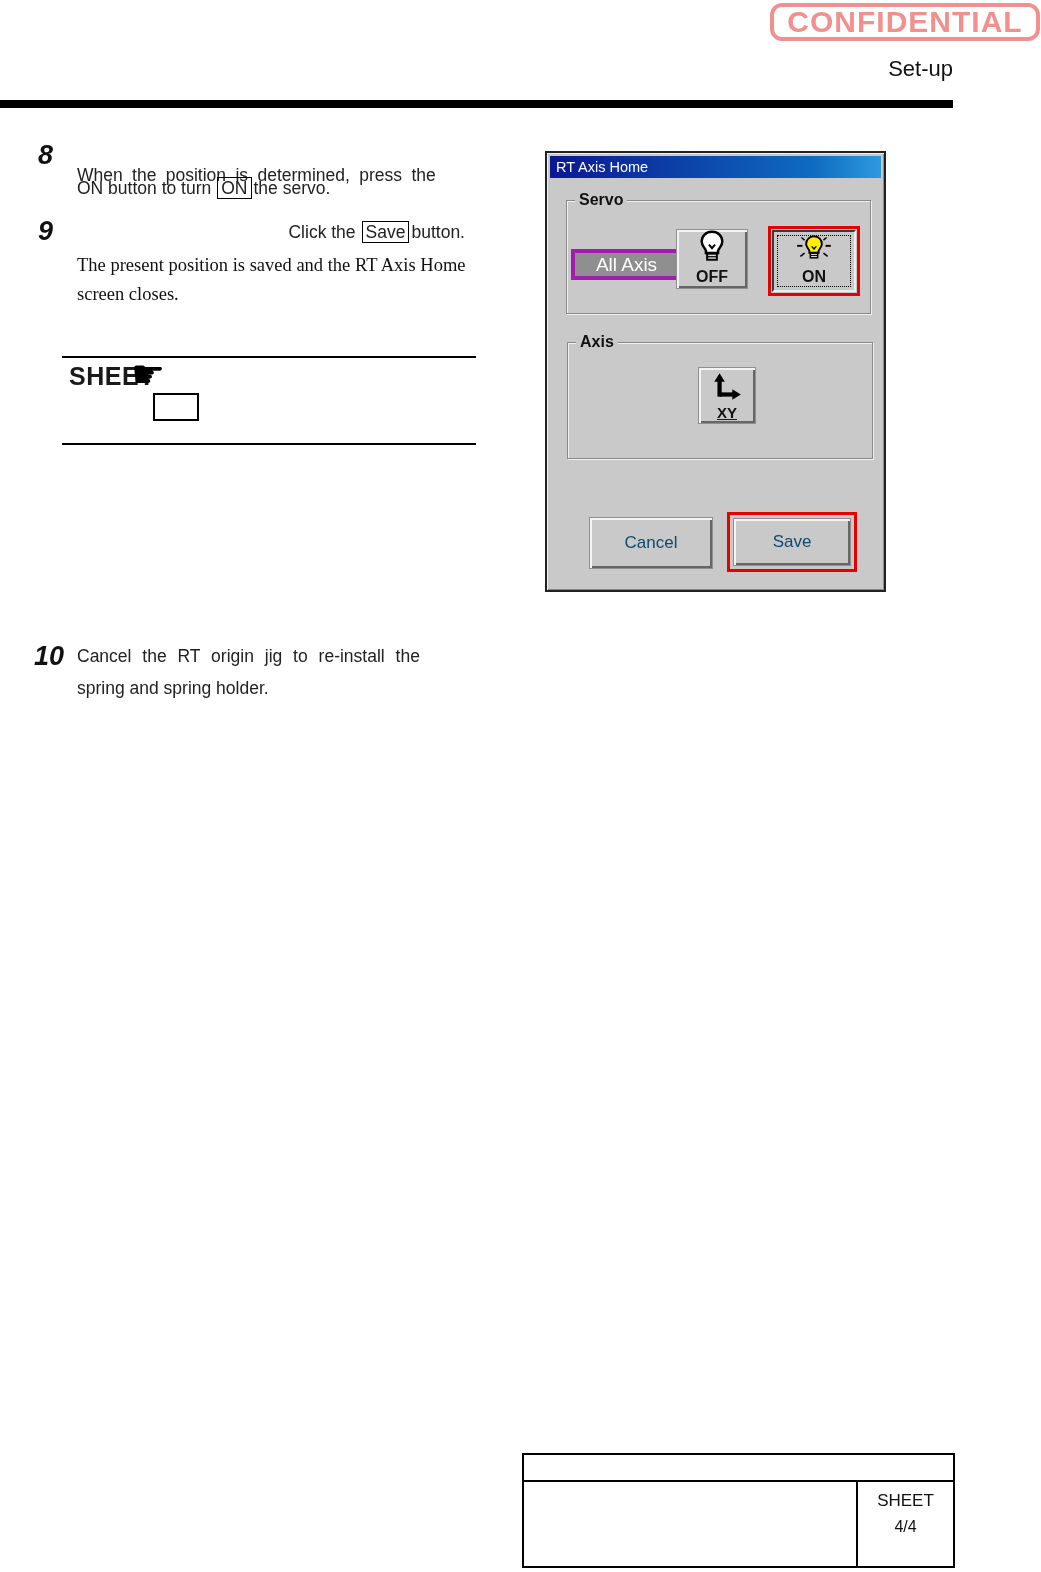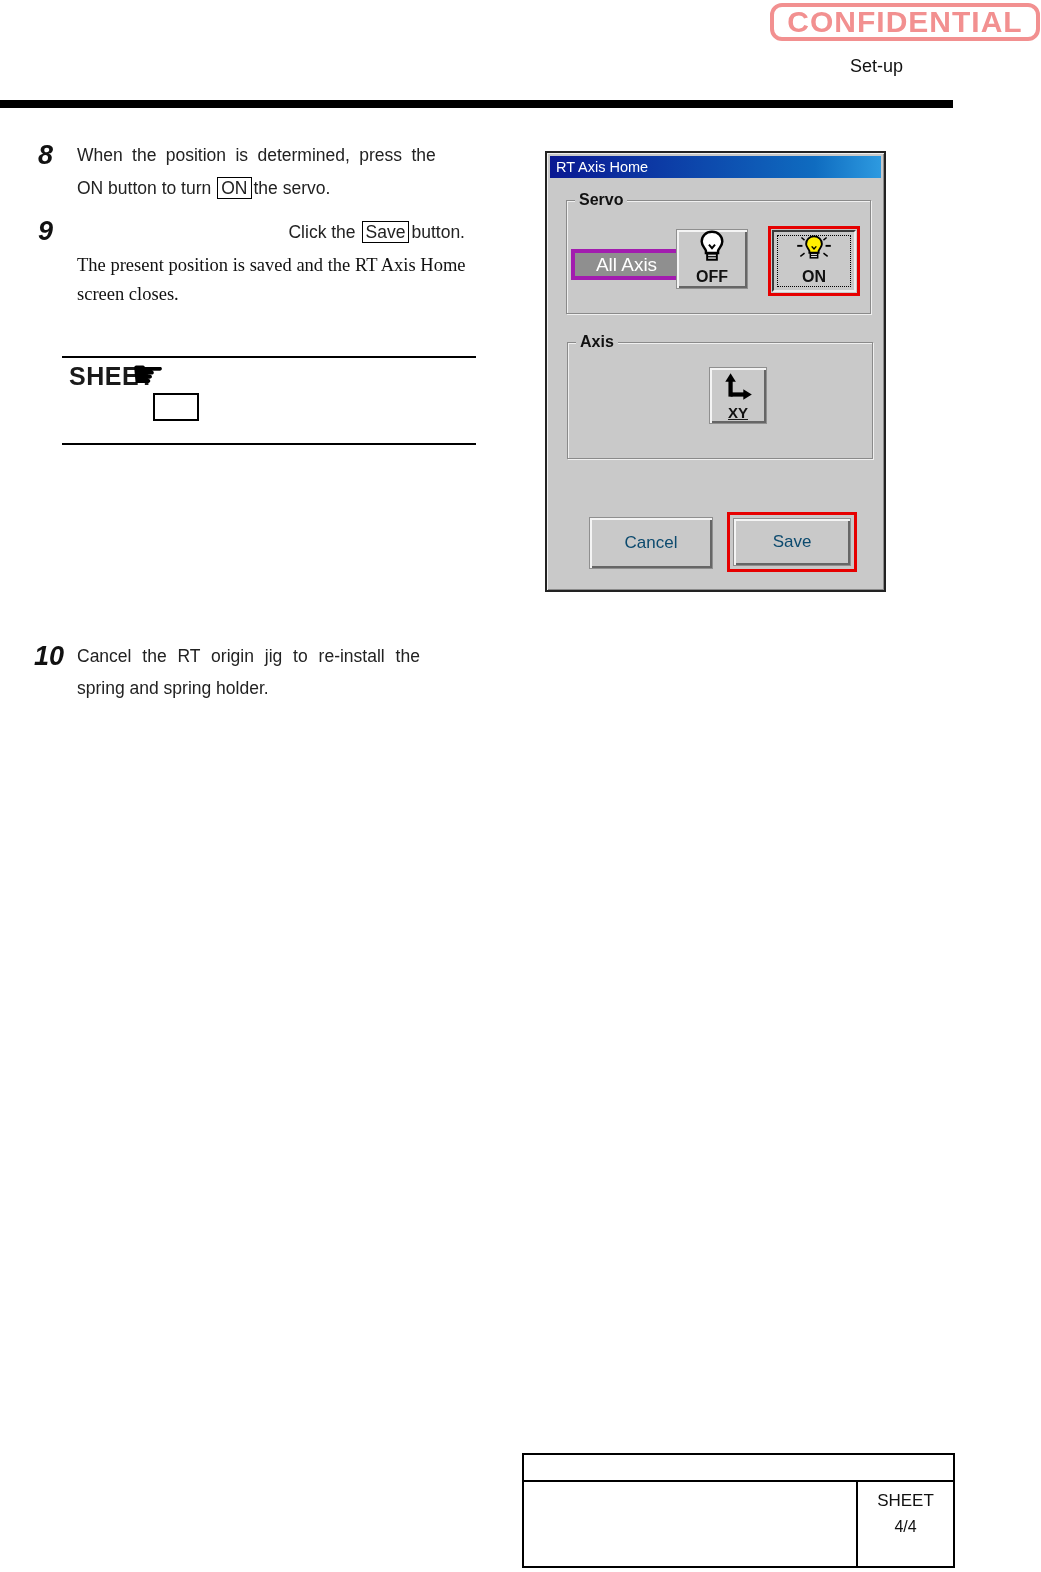--- a/index.html
+++ b/index.html
@@ -4,29 +4,29 @@
 <style>
   html,body{margin:0;padding:0;background:#fff;}
   .page{position:relative;width:1041px;height:1572px;background:#ffffff;
         font-family:"Liberation Sans",sans-serif;color:#1a1a1a;overflow:hidden;}
 
   
   .stamp{position:absolute;left:770px;top:3px;width:262px;height:30px;
          border:4px solid #f29090;border-radius:12px;color:#f29090;
          font-size:30px;font-weight:bold;letter-spacing:1px;text-align:center;
          line-height:30px;font-family:"Liberation Sans",sans-serif;}
-  .setup-label{position:absolute;left:850px;top:56px;width:103px;
-         font-size:18px;color:#111;}
+  .setup-label{position:absolute;left:850px;top:56px;width:103px;text-align:right;
+         font-size:22px;color:#111;}
   .header-rule{position:absolute;left:0;top:100px;width:953px;height:8px;background:#000;}
 
   
   .step-num{position:absolute;left:38px;font-size:27px;font-weight:bold;font-style:italic;
             font-family:"Liberation Sans",sans-serif;color:#111;}
   .step-line{position:absolute;left:77px;width:392px;font-size:17.5px;color:#222;}
-  .justify{word-spacing:4.5px;}
+  .justify{word-spacing:4.5px;margin-top:20px;}
   .justify-wide{word-spacing:6px;}
   .boxed-word{display:inline-block;border:1px solid #000;padding:0 3px;margin:0 2px;line-height:1.15;}
   .serif-note{position:absolute;left:77px;width:400px;font-family:"Liberation Serif",serif;
               font-size:18.5px;color:#111;}
 
   
   .point-rule{position:absolute;left:62px;width:414px;height:2px;background:#000;}
   .point-label{position:absolute;left:69px;top:362px;font-size:25px;font-weight:bold;
                letter-spacing:0.5px;color:#1a1a1a;}
   .point-hand{position:absolute;left:131px;top:352px;font-size:38px;color:#000;
@@ -55,21 +55,21 @@
   .btn-off{position:absolute;left:129px;top:76px;width:72px;height:60px;padding-bottom:3px;}
   .btn-label{font-size:16px;font-weight:bold;color:#111;line-height:17px;}
   .red-wrap{position:absolute;border:3px solid #e60000;box-sizing:border-box;}
   .on-wrap{left:221px;top:73px;width:92px;height:70px;padding:1px;}
   .btn-on{width:100%;height:100%;background:#c9c9c9;
           border-top:2px solid #3a3a3a;border-left:2px solid #3a3a3a;
           border-right:2px solid #ededed;border-bottom:2px solid #ededed;
           box-sizing:border-box;display:flex;align-items:center;justify-content:center;cursor:pointer;}
   .on-focus{width:92%;height:88%;border:1px dotted #000;display:flex;flex-direction:column;
             align-items:center;justify-content:flex-end;padding-bottom:1px;box-sizing:border-box;}
-  .btn-xy{position:absolute;left:162px;top:214px;width:58px;height:57px;padding-bottom:2px;text-decoration:underline;}
+  .btn-xy{position:absolute;left:151px;top:214px;width:58px;height:57px;padding-bottom:2px;text-decoration:underline;}
   .btn-cancel{position:absolute;left:42px;top:364px;width:124px;height:52px;
               justify-content:center;}
   .save-wrap{left:180px;top:359px;width:130px;height:60px;padding:3px;}
   .btn-save{width:100%;height:100%;justify-content:center;position:relative;}
   .dlg-btn-text{font-size:17px;color:#0c4a6e;}
 
   
   .footer-table{position:absolute;left:522px;top:1453px;width:433px;height:115px;
                 border:2px solid #000;box-sizing:border-box;background:#fff;}
   .footer-row1{position:absolute;left:0;top:0;right:0;height:25px;border-bottom:2px solid #000;}

